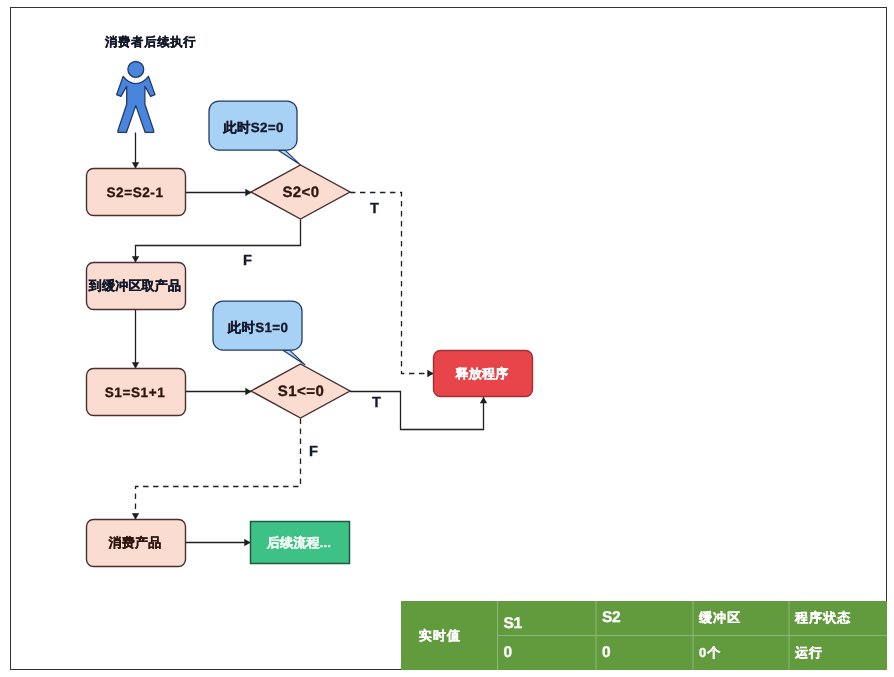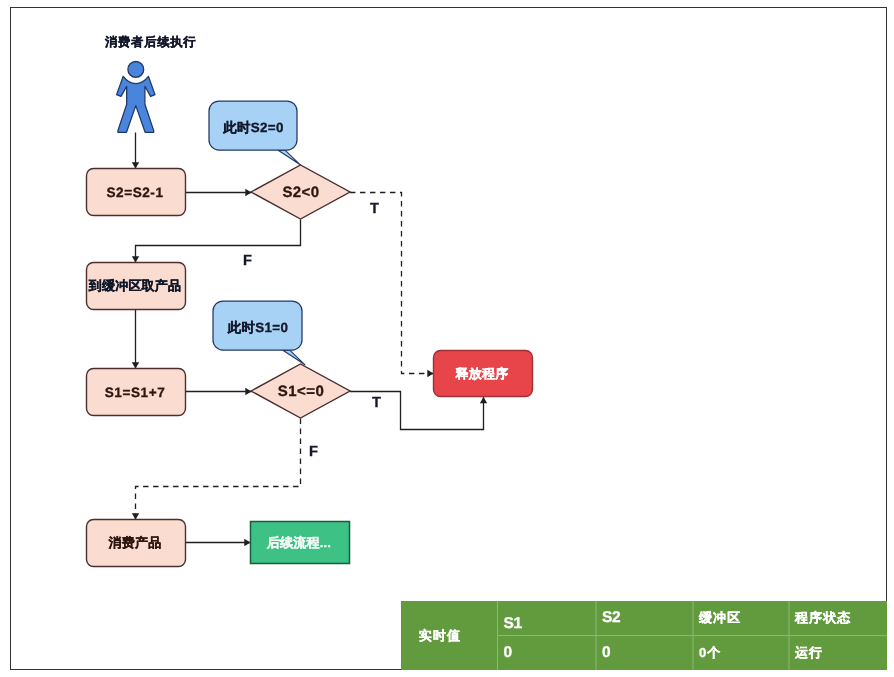--- a/index.html
+++ b/index.html
@@ -76,21 +76,21 @@
       <g>
         <circle cx="135.8" cy="69.4" r="7.9" fill="#4A85DD" stroke="#1F3864" stroke-width="1.3"></circle>
         <path d="M123.2 76.3 C127.2 81.6 131.3 83.5 135.8 83.5 C140.3 83.5 144.4 81.6 148.4 76.3 L155.0 94.6 L150.6 96.4 L144.9 86.3 L144.9 104.2 L153.7 130.6 L153.7 132.3 L145.1 132.3 L135.8 105.6 L126.5 132.3 L117.9 132.3 L117.9 130.6 L126.7 104.2 L126.7 86.3 L121.0 96.4 L116.6 94.6 Z" fill="#4A85DD" stroke="#1F3864" stroke-width="1.25" stroke-linejoin="round"></path>
       </g>
     </svg>
     <div class="lbl ctr t-mixed" style="left: 209px; top: 101px; width: 88px; height: 49px; color: rgb(19, 24, 43);">此时S2=0</div>
     <div class="lbl ctr t-mixed" style="left: 213px; top: 301px; width: 89px; height: 49px; color: rgb(19, 24, 43);">此时S1=0</div>
     <div class="lbl ctr t-latin" style="left: 86px; top: 168px; width: 100px; height: 48px; color: rgb(46, 23, 17);">S2=S2-1</div>
     <div class="lbl ctr t-latin-wide" style="left: 251px; top: 165px; width: 99px; height: 54px; color: rgb(46, 23, 17);">S2&lt;0</div>
     <div class="lbl ctr t-cjk" style="left: 86px; top: 262px; width: 100px; height: 48px; color: #0f172a;">到缓冲区取产品</div>
-    <div class="lbl ctr t-latin" style="left: 86px; top: 368px; width: 100px; height: 48px; color: rgb(46, 23, 17);">S1=S1+7</div>
+    <div class="lbl ctr t-latin" style="left: 86px; top: 368px; width: 100px; height: 48px; color: rgb(46, 23, 17);">S1=S1+1</div>
     <div class="lbl ctr t-latin-wide" style="left: 251px; top: 364px; width: 99px; height: 54px; color: rgb(46, 23, 17);">S1&lt;=0</div>
     <div class="lbl ctr t-cjk" style="left: 433px; top: 350px; width: 100px; height: 47px; color: rgb(255, 255, 255);">释放程序</div>
     <div class="lbl ctr t-cjk" style="left: 86px; top: 519px; width: 100px; height: 48px; color: rgb(46, 23, 17);">消费产品</div>
     <div class="lbl ctr t-cjk" style="left: 250px; top: 521px; width: 100px; height: 43px; color: rgb(239, 249, 244);">后续流程...</div>
     <div class="lbl t-edge" style="left: 370px; top: 201px; color: rgb(20, 24, 43);">T</div>
     <div class="lbl t-edge" style="left: 243px; top: 253px; color: rgb(20, 24, 43);">F</div>
     <div class="lbl t-edge" style="left: 372px; top: 395px; color: rgb(20, 24, 43);">T</div>
     <div class="lbl t-edge" style="left: 309px; top: 444px; color: rgb(20, 24, 43);">F</div>
     <div class="lbl t-title" style="left: 94px; top: 34px; color: rgb(20, 24, 43); margin-left: 11px;">消费者后续执行</div>
     <div style="position: absolute; left: 401px; top: 601px; width: 486px; height: 69px; background: rgb(98, 154, 62);"></div>

